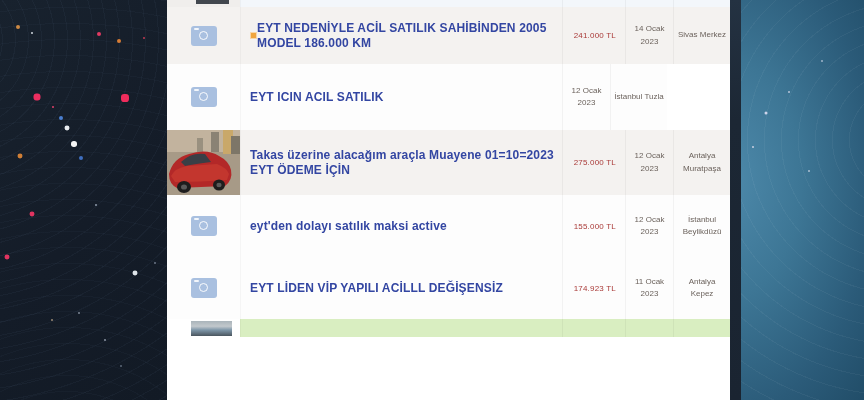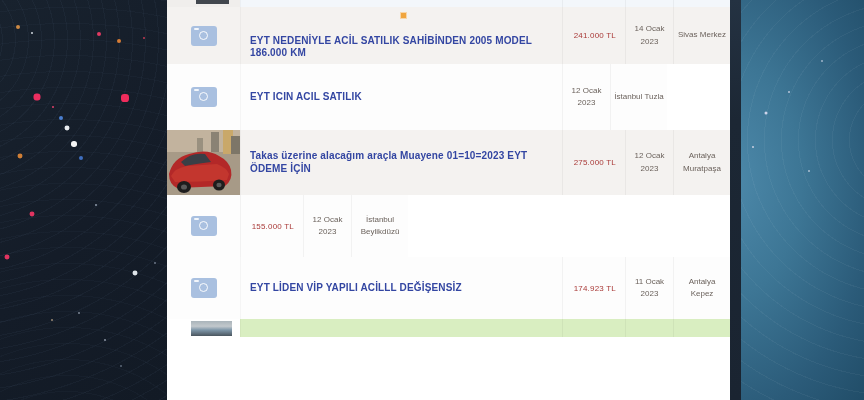--- a/index.html
+++ b/index.html
@@ -71,22 +71,22 @@
   .row.white .cell{background:#fdfdfd;}
   .row.highlight .cell{background:#d9eec1;}
   .row.highlight .cell.thumb{background:#ffffff;}
   .cell{box-sizing:border-box;display:flex;align-items:center;}
   .cell.thumb{width:73px;justify-content:center;padding:0;}
   .cell.title{width:322px;padding:0 6px 0 9px;border-left:1px solid rgba(0,0,0,0.03);}
   .cell.price{width:63px;justify-content:flex-end;padding-right:9px;border-left:1px solid rgba(0,0,0,0.045);}
   .cell.date{width:48px;justify-content:center;text-align:center;border-left:1px solid rgba(0,0,0,0.045);padding:0 2px;}
   .cell.loc{width:57px;justify-content:center;text-align:center;border-left:1px solid rgba(0,0,0,0.045);padding:0 3px;}
   .title-link{
-    color:#3346a2;font-size:10px;font-weight:600;letter-spacing:.15px;
-    text-decoration:none;line-height:1.25;display:flex;align-items:center;gap:16px;flex-direction:column;
+    color:#3346a2;font-size:12px;font-weight:600;letter-spacing:.15px;
+    text-decoration:none;line-height:1.25;display:flex;align-items:center;gap:0;
   }
   .price-text{color:#a93a38;font-size:8px;font-weight:400;letter-spacing:.2px;}
   .meta-text{color:#6b625c;font-size:8px;line-height:1.55;}
   
   .cam{width:26px;height:20px;background:#a9c0e0;border-radius:3px;position:relative;flex:none;}
   .cam::before{
     content:"";position:absolute;left:8px;top:5px;width:7px;height:7px;
     border:1.8px solid rgba(255,255,255,0.92);border-radius:50%;
   }
   .cam::after{
@@ -200,20 +200,25 @@
     </div>
     <div class="cell loc">
       <span class="meta-text">Antalya Muratpaşa</span>
     </div>
   </div>
 
   <div class="row white r4">
     <div class="cell thumb">
       <span class="cam"></span>
     </div>
+    <div class="cell title">
+      <a class="title-link" href="#">
+        <span>eyt'den dolayı satılık maksi active</span>
+      </a>
+    </div>
     <div class="cell price">
       <span class="price-text">155.000 TL</span>
     </div>
     <div class="cell date">
       <span class="meta-text">12 Ocak 2023</span>
     </div>
     <div class="cell loc">
       <span class="meta-text">İstanbul Beylikdüzü</span>
     </div>
   </div>

